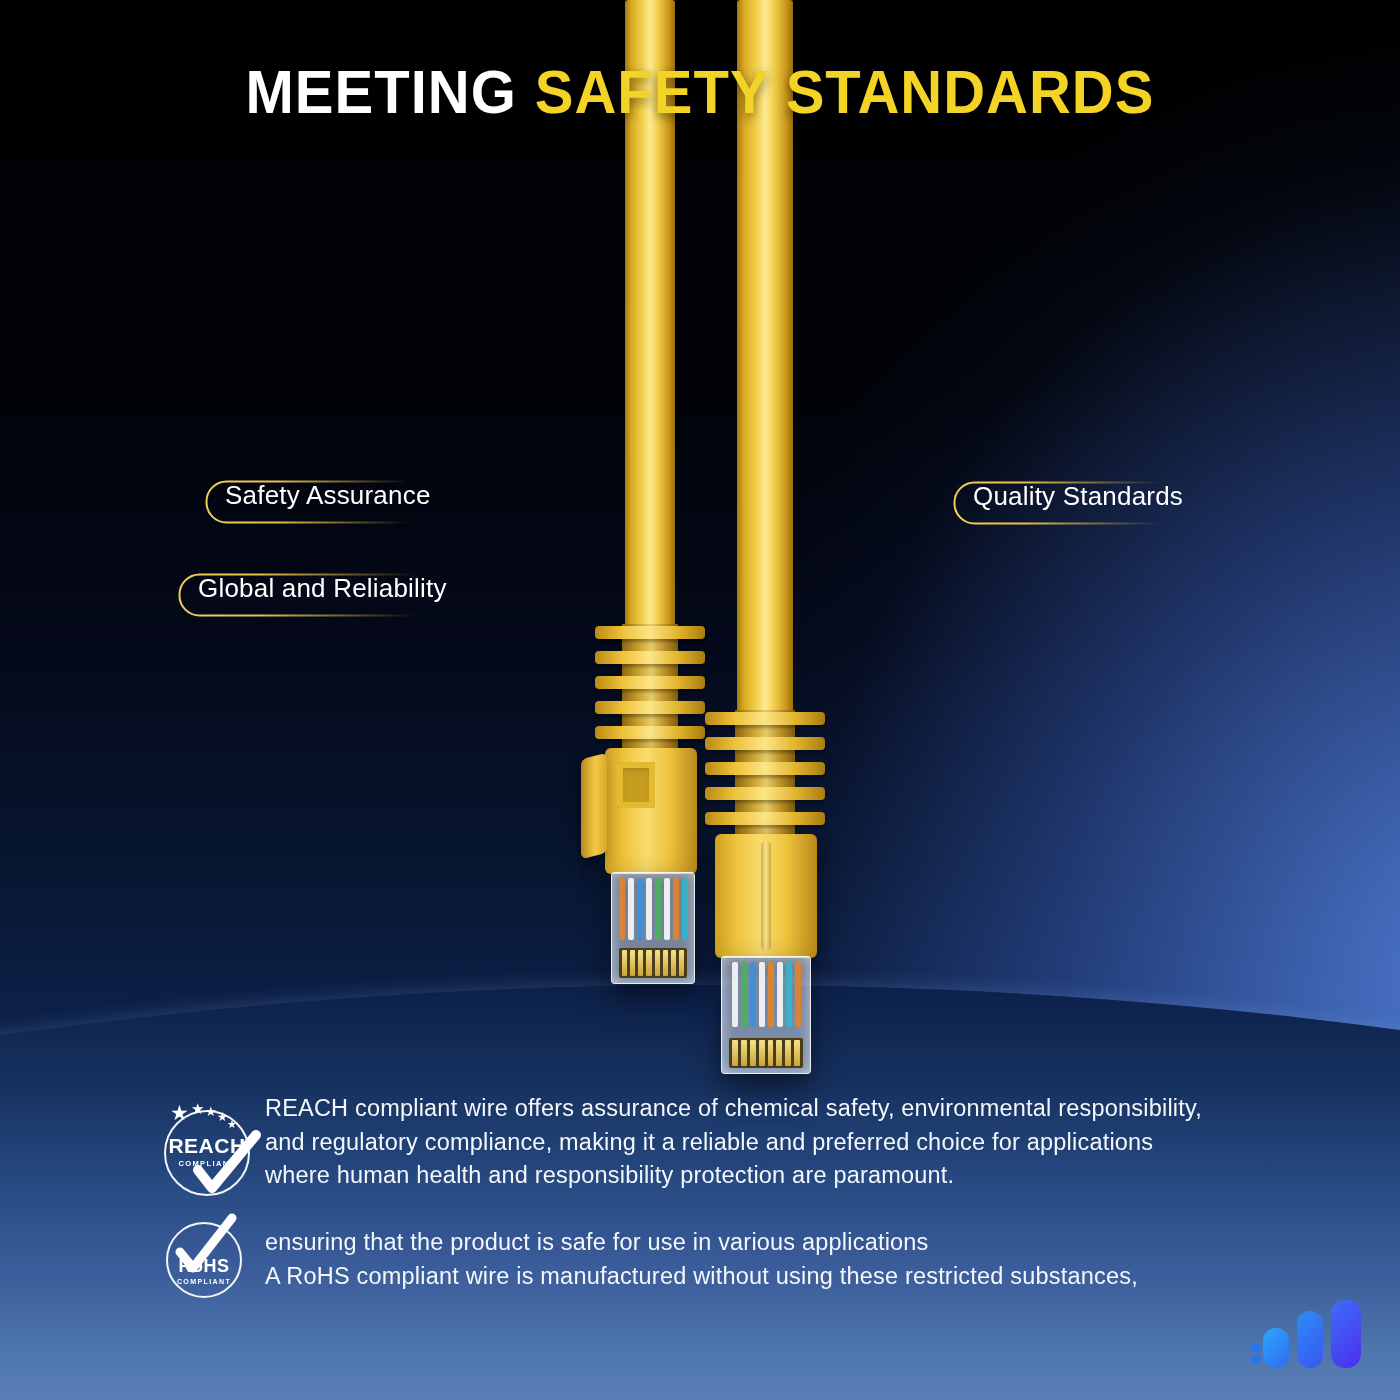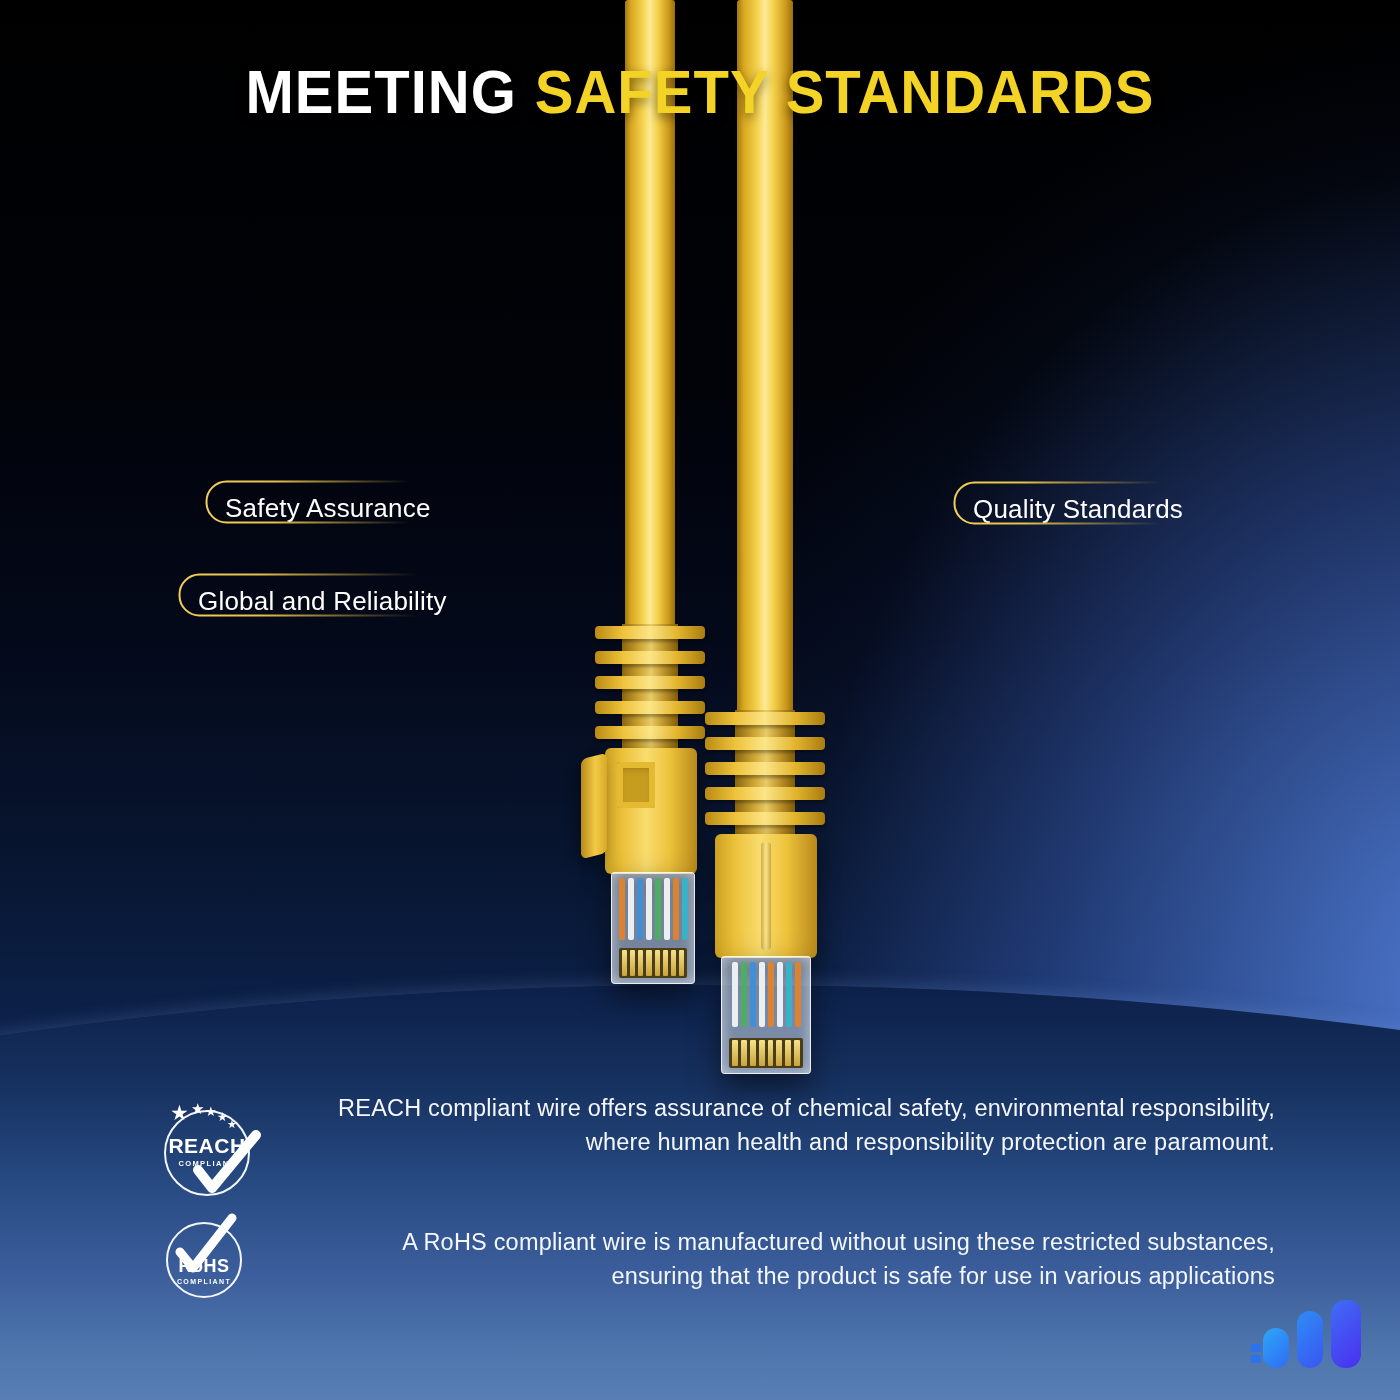--- a/index.html
+++ b/index.html
@@ -113,21 +113,21 @@
     transform:scaleY(1.06); transform-origin:top center;
     text-shadow:0 4px 10px rgba(0,0,0,0.45);
     white-space:nowrap;
   }
   .title .t-white { color:#ffffff; margin-right:18px; }
   .title .t-yellow { color:#f2d326; }
 
   
   .pill {
     position:absolute; z-index:6; height:44px;
-    display:inline-flex; align-items:flex-end; padding:0 26px 0 20px;
+    display:inline-flex; align-items:flex-start; padding:0 26px 0 20px;
     color:#ffffff; font-size:26px; letter-spacing:0.2px; white-space:nowrap;
   }
   .pill svg.pill-border { position:absolute; inset:0; width:100%; height:100%; overflow:visible; }
   .pill-safety   { left:205px; top:480px; }
   .pill-quality  { left:178px; top:573px; }
   .pill-global   { left:953px; top:481px; }
   .pill-compat   { left:976px; top:576px; }
 
   
   .badge { position:absolute; z-index:6; color:#fff; }
@@ -151,21 +151,21 @@
   .badge-reach .b-sub { font-size:7.5px; }
   .badge-rohs  .b-sub { font-size:7px; }
   .badge .star { position:absolute; color:#fff; line-height:1; }
   .badge svg.check { position:absolute; overflow:visible; }
 
   
   .para {
     position:absolute; z-index:6; left:265px; width:1010px;
     color:#f4f7fb; font-size:23.5px; line-height:33.5px; letter-spacing:0.2px;
   }
-  .para span { display:block;text-align:right; }
+  .para span { display:block; }
   .para-reach { top:1092px; }
   .para-rohs  { top:1226px; }
 
   
   .brand-logo { position:absolute; z-index:6; left:1243px; top:1296px; width:130px; height:78px; }
   .brand-logo .sq {
     position:absolute; width:10px; height:8px; border-radius:2px; background:#2b72ee;
   }
   .sq1 { left:8px; top:48px; } .sq2 { left:8px; top:59px; }
   .brand-logo .bar { position:absolute; border-radius:14px; }
@@ -302,36 +302,37 @@
     <div class="b-text">
       <span class="b-main">REACH</span>
       <span class="b-sub">COMPLIANT</span>
     </div>
     <svg class="check" style="left:0; top:0;" width="110" height="110" viewBox="0 0 110 110">
       <polyline points="40,70 54,88 98,35" fill="none" stroke="#ffffff" stroke-width="10" stroke-linecap="round" stroke-linejoin="round"></polyline>
     </svg>
   </div>
   <div class="para para-reach">
     <span>REACH compliant wire offers assurance of chemical safety, environmental responsibility,</span>
+    <span>and regulatory compliance, making it a reliable and preferred choice for applications</span>
     <span>where human health and responsibility protection are paramount.</span>
   </div>
 
   <div class="badge badge-rohs">
     <div class="ring"></div>
     <div class="b-text">
       <span class="b-main">RoHS</span>
       <span class="b-sub">COMPLIANT</span>
     </div>
     <svg class="check" style="left:8px; top:0;" width="80" height="80" viewBox="0 0 80 80">
       <polyline points="14,42 27,58 66,8" fill="none" stroke="#ffffff" stroke-width="9" stroke-linecap="round" stroke-linejoin="round"></polyline>
     </svg>
   </div>
   <div class="para para-rohs">
+    <span>ensuring that the product is safe for use in various applications</span>
     <span>A RoHS compliant wire is manufactured without using these restricted substances,</span>
-    <span>ensuring that the product is safe for use in various applications</span>
   </div>
 
   <div class="brand-logo">
     <div class="sq sq1"></div>
     <div class="sq sq2"></div>
     <div class="bar bar1"></div>
     <div class="bar bar2"></div>
     <div class="bar bar3"></div>
   </div>
 

